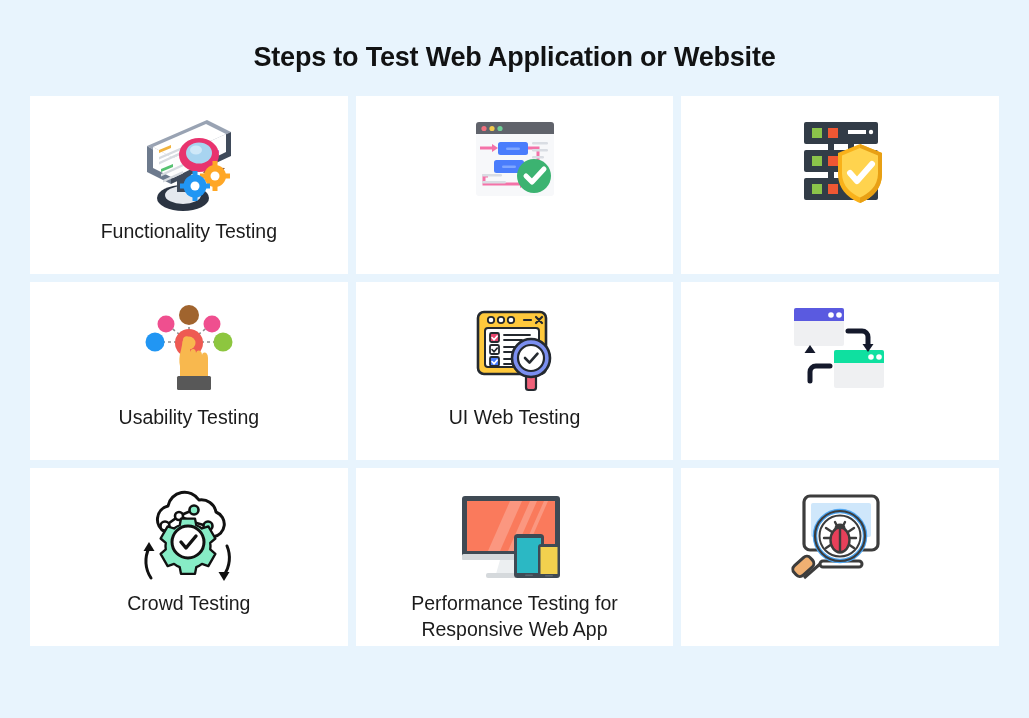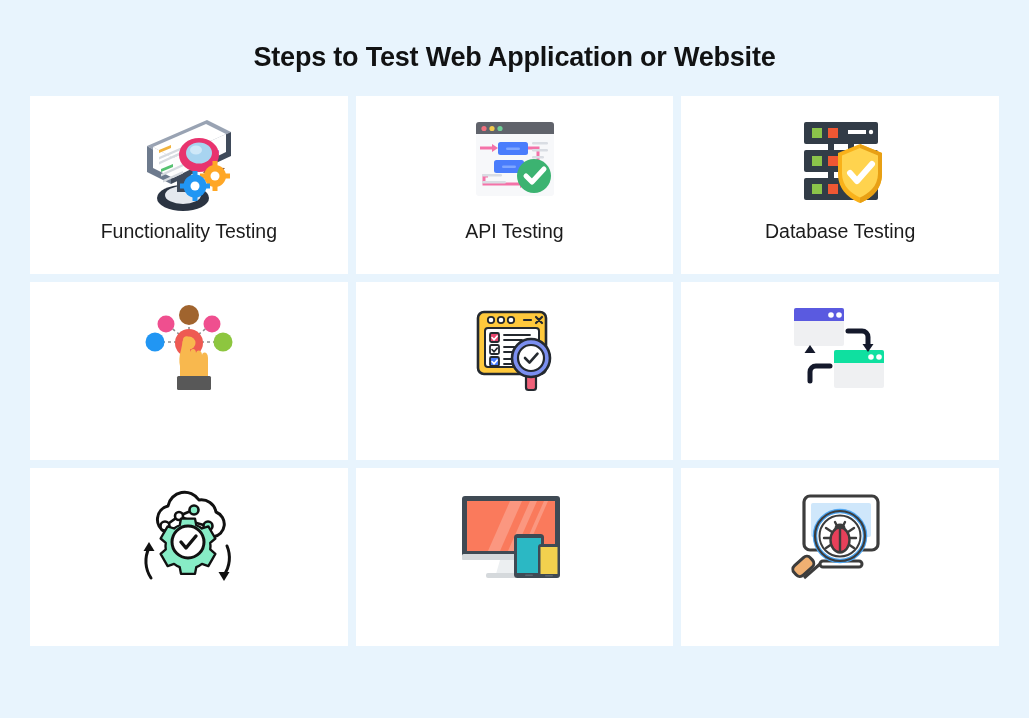--- a/index.html
+++ b/index.html
@@ -159,21 +159,20 @@
           </g>
           <rect x="70" y="28" width="16" height="2.6" rx="1.3" fill="#d9dde3"></rect>
           <rect x="70" y="35" width="16" height="2.6" rx="1.3" fill="#d9dde3"></rect>
           <rect x="70" y="42" width="12" height="2.6" rx="1.3" fill="#d9dde3"></rect>
           <rect x="20" y="60" width="20" height="2.6" rx="1.3" fill="#d9dde3"></rect>
           <rect x="20" y="67" width="24" height="2.6" rx="1.3" fill="#d9dde3"></rect>
           <circle cx="72" cy="62" r="17" fill="#3cb371"></circle>
           <path d="M64 62 l6 6 l12 -13" stroke="#ffffff" stroke-width="5" fill="none" stroke-linecap="round" stroke-linejoin="round"></path>
         </svg>
       </div>
-      <div class="card-label">API Testing</div>
     </div>
 
     <div class="card">
       <div class="card-icon">
         <svg width="100" height="96" viewBox="0 0 100 96">
           <rect x="38" y="22" width="6" height="52" fill="#323c47"></rect>
           <rect x="58" y="22" width="6" height="52" fill="#323c47"></rect>
           <rect x="14" y="8" width="74" height="22" rx="2" fill="#323c47"></rect>
           <rect x="22" y="14" width="10" height="10" fill="#8bc34a"></rect>
           <rect x="38" y="14" width="10" height="10" fill="#ef5733"></rect>
@@ -184,21 +183,20 @@
           <rect x="38" y="42" width="10" height="10" fill="#ef5733"></rect>
           <rect x="14" y="64" width="74" height="22" rx="2" fill="#323c47"></rect>
           <rect x="22" y="70" width="10" height="10" fill="#8bc34a"></rect>
           <rect x="38" y="70" width="10" height="10" fill="#ef5733"></rect>
           <path d="M70 30 l22 9 v21 c0 16 -12 25 -22 29 c-10 -4 -22 -13 -22 -29 v-21 Z" fill="#f9b119"></path>
           <path d="M70 30 l22 9 v21 c0 16 -12 25 -22 29 Z" fill="#e8a014"></path>
           <path d="M70 34 l18 7.5 v18 c0 13 -10 20.5 -18 24 c-8 -3.5 -18 -11 -18 -24 v-18 Z" fill="#ffd34e"></path>
           <path d="M60 59 l7 8 l15 -17" stroke="#ffffff" stroke-width="6" fill="none" stroke-linecap="round" stroke-linejoin="round"></path>
         </svg>
       </div>
-      <div class="card-label">Database Testing</div>
     </div>
 
     <div class="card">
       <div class="card-icon">
         <svg width="104" height="100" viewBox="0 0 104 100">
           <g stroke="#8d8d8d" stroke-width="1.6" stroke-dasharray="3,3">
             <path d="M52 44 L52 20"></path>
               <path d="M52 44 L32 28"></path>
               <path d="M52 44 L72 28"></path>
             <path d="M52 44 L22 44"></path>
@@ -208,20 +206,21 @@
           <circle cx="29" cy="26" r="8.5" fill="#ef4f8f"></circle>
           <circle cx="75" cy="26" r="8.5" fill="#ef4f8f"></circle>
           <circle cx="18" cy="44" r="9.5" fill="#2196f3"></circle>
           <circle cx="86" cy="44" r="9.5" fill="#8dc63f"></circle>
           <circle cx="52" cy="45" r="14" fill="#ee5a52"></circle>
           <circle cx="52" cy="45" r="6.5" fill="#f8b84e"></circle>
           <path d="M44 52 c-2 6 -2 12 -1 16 l0 10 h28 l0 -18 c0 -6 -5 -7 -6 -3 c0 -5 -5 -6 -6 -2 c0 -5 -5 -5 -6 -1 l0 -12 c0 -5 -7 -5 -7 0 Z" fill="#f8b84e"></path>
           <rect x="40" y="78" width="34" height="14" rx="1.5" fill="#585858"></rect>
         </svg>
       </div>
+      <div class="card-label">Usability Testing</div>
     </div>
 
     <div class="card">
       <div class="card-icon">
         <svg width="104" height="96" viewBox="0 0 104 96">
           <rect x="16" y="12" width="68" height="62" rx="6" fill="#ffc93c" stroke="#24292f" stroke-width="2.6"></rect>
           <rect x="23" y="28" width="54" height="39" rx="3" fill="#ffffff" stroke="#24292f" stroke-width="2"></rect>
           <circle cx="29" cy="20" r="3.2" fill="#ffffff" stroke="#24292f" stroke-width="1.8"></circle>
           <circle cx="39" cy="20" r="3.2" fill="#ffffff" stroke="#24292f" stroke-width="1.8"></circle>
           <circle cx="49" cy="20" r="3.2" fill="#ffffff" stroke="#24292f" stroke-width="1.8"></circle>
@@ -240,20 +239,21 @@
               <path d="M42 52 h18"></path>
             <path d="M42 59 h26"></path>
               <path d="M42 64 h18"></path>
           </g>
           <rect x="64" y="72" width="10" height="18" rx="2.5" fill="#ef6179" stroke="#24292f" stroke-width="2.2"></rect>
           <circle cx="69" cy="58" r="19" fill="#7b8ff0" stroke="#24292f" stroke-width="2.6"></circle>
           <circle cx="69" cy="58" r="13" fill="#ffffff" stroke="#24292f" stroke-width="2.2"></circle>
           <path d="M63 58 l4.5 4.6 l8 -9" stroke="#24292f" stroke-width="2.6" fill="none" stroke-linecap="round" stroke-linejoin="round"></path>
         </svg>
       </div>
+      <div class="card-label">UI Web Testing</div>
     </div>
 
     <div class="card">
       <div class="card-icon">
         <svg width="108" height="96" viewBox="0 0 108 96">
           <rect x="8" y="8" width="50" height="38" rx="2" fill="#eff0f2"></rect>
           <path d="M8 10 a2 2 0 0 1 2-2 h46 a2 2 0 0 1 2 2 v11 h-50 Z" fill="#5a5ae0"></path>
           <circle cx="45" cy="15" r="2.8" fill="#ffffff"></circle>
           <circle cx="53" cy="15" r="2.8" fill="#ffffff"></circle>
           <rect x="48" y="50" width="50" height="38" rx="2" fill="#eff0f2"></rect>
@@ -284,20 +284,21 @@
             <path d="M-9 -30 h18 l1.6 8.5 a24 24 0 0 1 7.3 4.2 l8.2 -2.8 l9 15.6 l-6.6 5.7 a24 24 0 0 1 0 8.4 l6.6 5.7 l-9 15.6 l-8.2 -2.8 a24 24 0 0 1 -7.3 4.2 l-1.6 8.5 h-18 l-1.6 -8.5 a24 24 0 0 1 -7.3 -4.2 l-8.2 2.8 l-9 -15.6 l6.6 -5.7 a24 24 0 0 1 0 -8.4 l-6.6 -5.7 l9 -15.6 l8.2 2.8 a24 24 0 0 1 7.3 -4.2 Z" fill="#87ecc6" stroke="#111111" stroke-width="3" stroke-linejoin="round" transform="scale(0.78)"></path>
             <circle cx="0" cy="0" r="16" fill="#ffffff" stroke="#111111" stroke-width="3"></circle>
             <path d="M-7 0 l5 6 l10 -12" stroke="#111111" stroke-width="3.4" fill="none" stroke-linecap="round" stroke-linejoin="round"></path>
           </g>
           <path d="M16 94 a30 30 0 0 1 -2 -30" stroke="#111111" stroke-width="3" fill="none" stroke-linecap="round"></path>
           <path d="M14 58 l5.5 9 h-11 Z" fill="#111111"></path>
           <path d="M92 62 a30 30 0 0 1 -3 29" stroke="#111111" stroke-width="3" fill="none" stroke-linecap="round"></path>
           <path d="M89 97 l-5.5 -9 h11 Z" fill="#111111"></path>
         </svg>
       </div>
+      <div class="card-label">Crowd Testing</div>
     </div>
 
     <div class="card">
       <div class="card-icon">
         <svg width="112" height="96" viewBox="0 0 112 96">
           <rect x="4" y="10" width="98" height="64" rx="3" fill="#3f4a54"></rect>
           <rect x="9" y="15" width="88" height="50" fill="#fa7a5c"></rect>
           <g fill="#ffffff" opacity="0.22">
             <path d="M52 15 l12 0 l-22 50 l-12 0 Z"></path>
             <path d="M72 15 l7 0 l-22 50 l-7 0 Z"></path>
@@ -307,20 +308,21 @@
           <path d="M42 74 h22 l4 14 h-30 Z" fill="#eceff1"></path>
           <rect x="28" y="87" width="50" height="5" rx="2" fill="#d5d9dc"></rect>
           <rect x="56" y="48" width="30" height="44" rx="3.5" fill="#3f4a54"></rect>
           <rect x="59" y="52" width="24" height="35" fill="#2bb8c4"></rect>
           <rect x="67" y="88.5" width="8" height="1.6" rx="0.8" fill="#5c6670"></rect>
           <rect x="80" y="58" width="22" height="34" rx="3" fill="#3f4a54"></rect>
           <rect x="82.5" y="61" width="17" height="27" fill="#f2d14e"></rect>
           <rect x="87" y="89" width="8" height="1.4" rx="0.7" fill="#5c6670"></rect>
         </svg>
       </div>
+      <div class="card-label">Performance Testing for Responsive Web App</div>
     </div>
 
     <div class="card">
       <div class="card-icon">
         <svg width="104" height="96" viewBox="0 0 104 96">
           <rect x="16" y="10" width="74" height="54" rx="6" fill="#ffffff" stroke="#3c3c3c" stroke-width="3.2"></rect>
           <rect x="23" y="17" width="60" height="34" rx="2" fill="#cfe7fb"></rect>
           <path d="M44 64 h18 l2 12 h-22 Z" fill="#ffffff" stroke="#3c3c3c" stroke-width="3" stroke-linejoin="round"></path>
           <rect x="32" y="75" width="42" height="6" rx="3" fill="#ffffff" stroke="#3c3c3c" stroke-width="3"></rect>
           <path d="M32 78 l-16 14" stroke="#3c3c3c" stroke-width="3" fill="none"></path>

